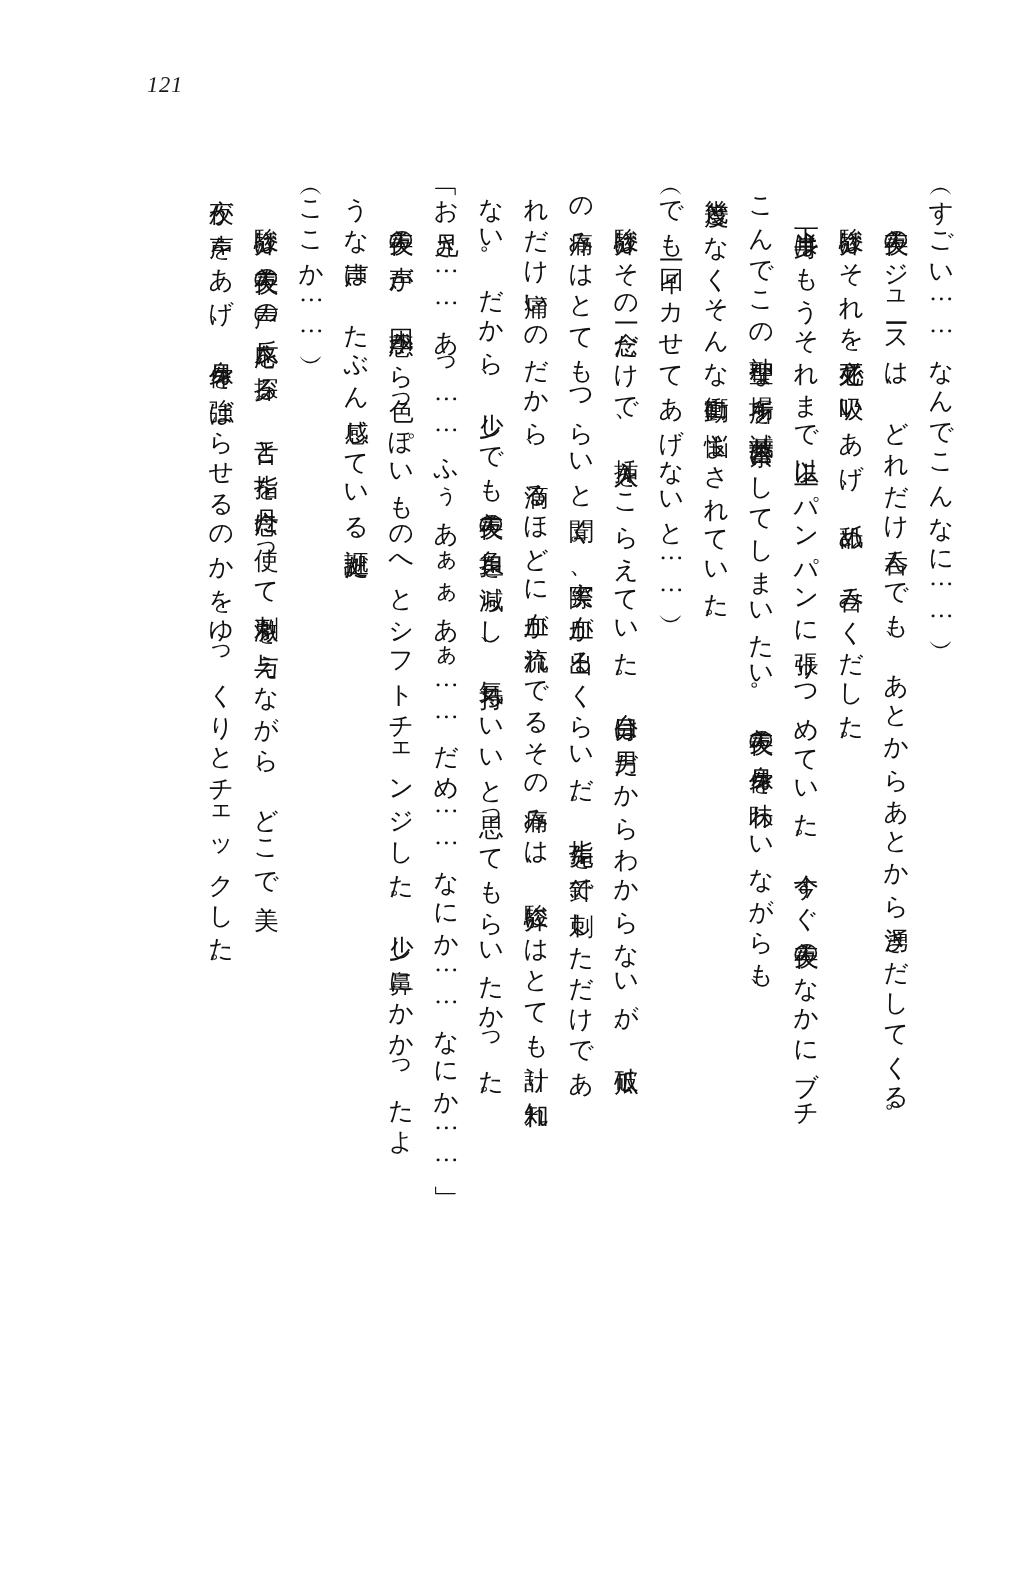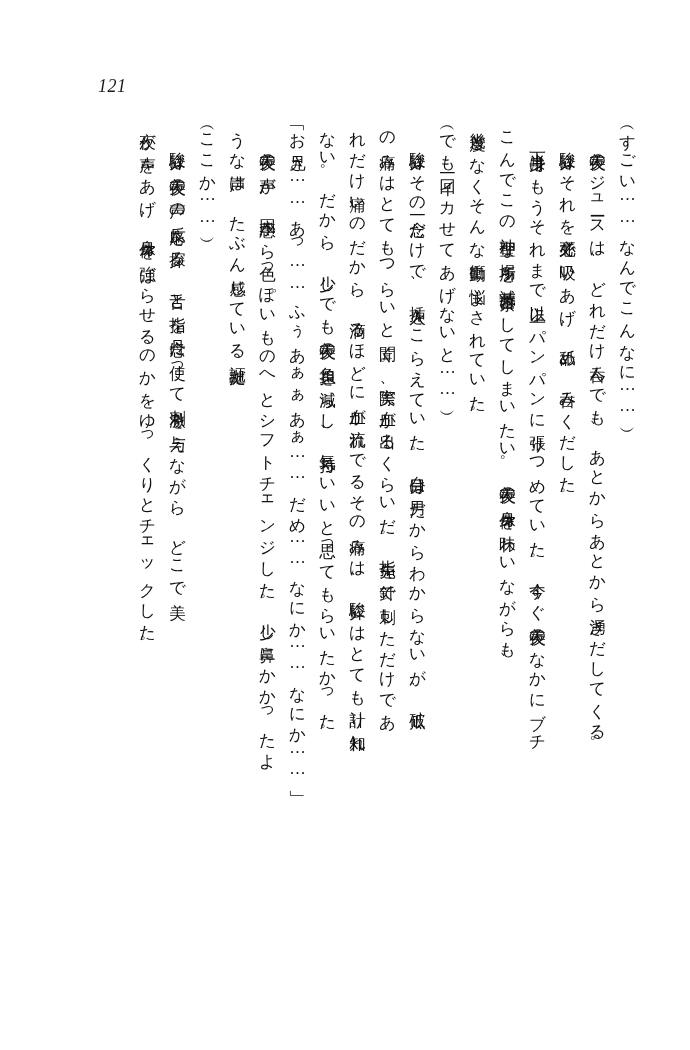--- a/index.html
+++ b/index.html
@@ -11,23 +11,23 @@
     position: relative;
     width: 690px;
     height: 1050px;
     background: #ffffff;
     overflow: hidden;
     font-family: "Liberation Serif", "DejaVu Serif", serif;
     color: #111111;
   }
   .page-number {
     position: absolute;
-    top: 76px;
+    top: 49px;
     left: 98px;
-    font-size: 18px;
+    font-size: 15px;
     font-family: "Liberation Serif", serif;
     font-style: italic;
     color: #1a1a1a;
     letter-spacing: 0.5px;
   }
   .text-body {
     position: absolute;
     top: 120px;
     left: 52px;
     width: 590px;

